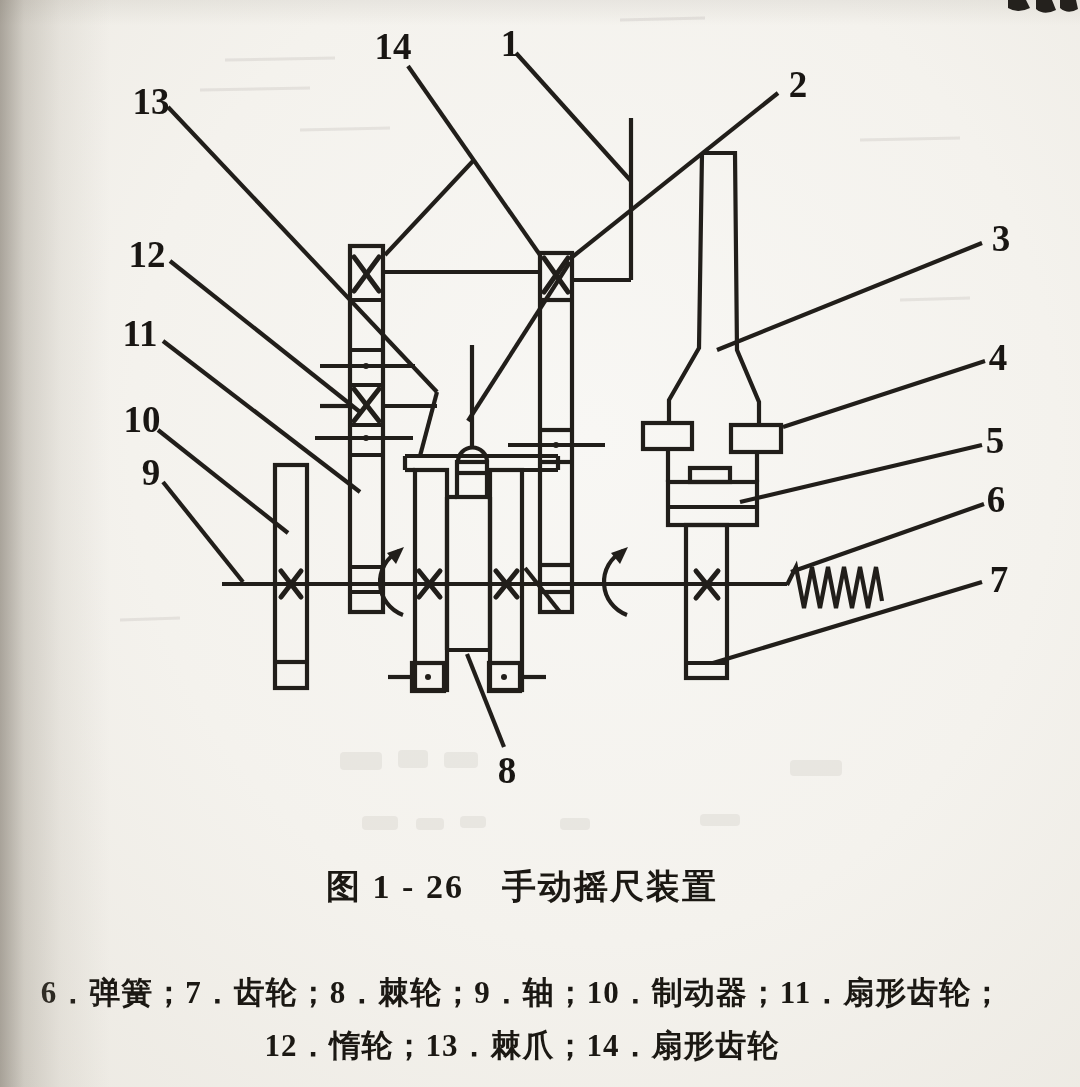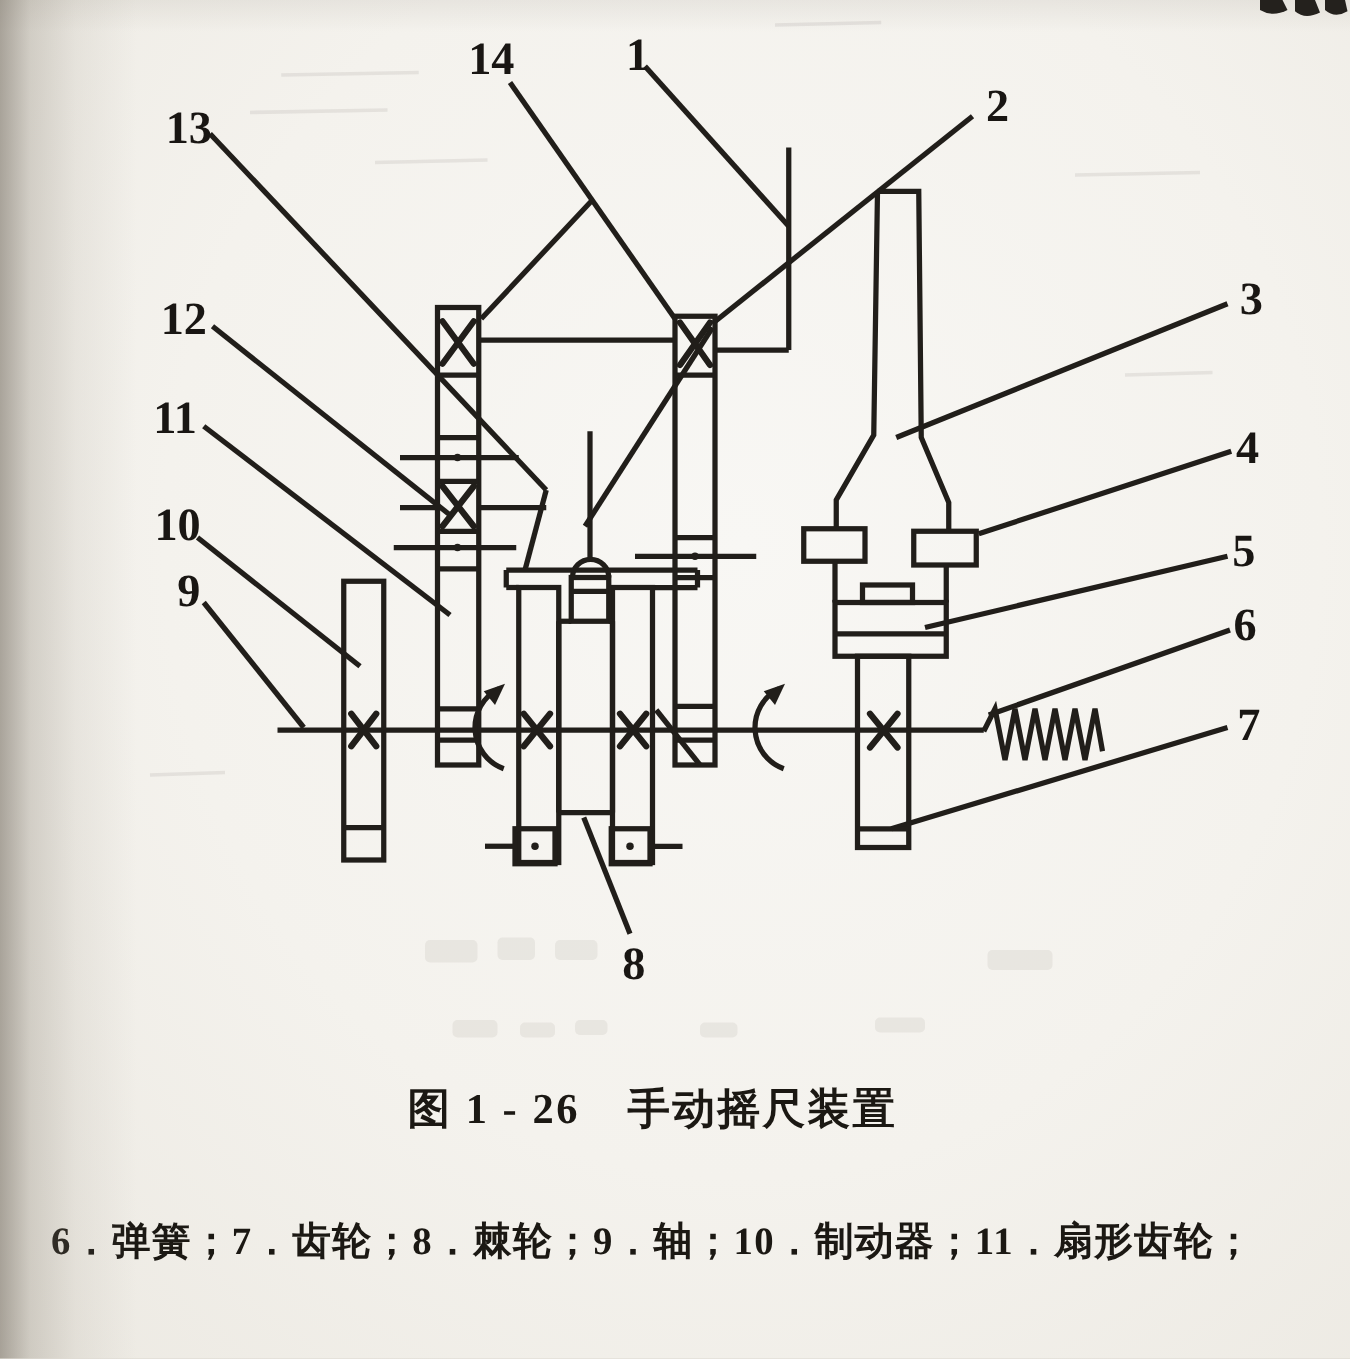--- a/index.html
+++ b/index.html
@@ -240,15 +240,16 @@
       <text class="plabel" x="147" y="267">12</text>
       <text class="plabel" x="151" y="114">13</text>
       <text class="plabel" x="393" y="59">14</text>
     </g>
   </svg>
 
   <div class="caption" id="cap-title">
     <span>图 1 - 26</span><span class="gap"></span><span>手动摇尺装置</span>
   </div>
   <div class="caption legend-line" id="legend-2">6．弹簧；7．齿轮；8．棘轮；9．轴；10．制动器；11．扇形齿轮；</div>
+  <div class="caption legend-line" id="legend-3">12．惰轮；13．棘爪；14．扇形齿轮</div>
 
   <div id="edge-shadow"></div>
 </div>
 
 </body></html>

